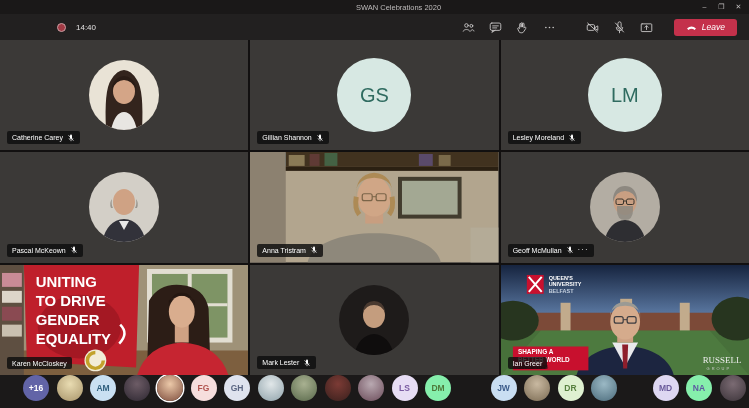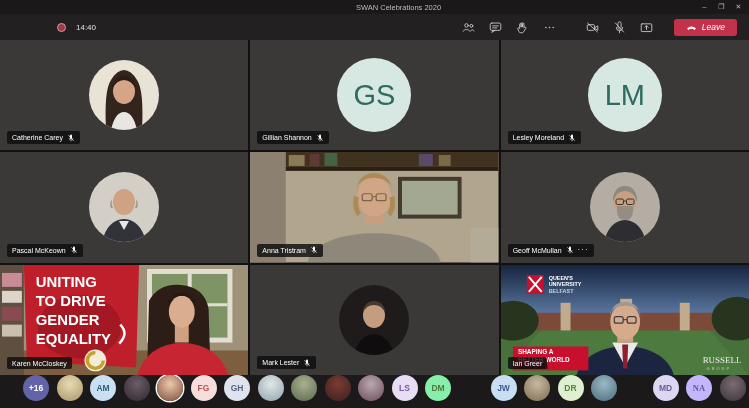--- a/index.html
+++ b/index.html
@@ -22,21 +22,21 @@
   .iconbtn { width:24px; height:18px; background:none; border:none; display:flex; align-items:center; justify-content:center; padding:0; cursor:pointer; }
   .iconbtn svg { width:13px; height:13px; stroke:#cbc9c9; fill:none; stroke-width:1.1; stroke-linecap:round; stroke-linejoin:round; }
   .grp-gap { width:13px; }
   .leave { margin-left:12px; background:#c4314b; border:none; border-radius:3px; color:#fff; font-size:8.5px; height:17px; padding:0 12px; display:flex; align-items:center; gap:5px; font-family:inherit; cursor:pointer;font-style:italic; }
   .leave svg { width:11px; height:9px; fill:#fff; }
 
   
   .stage { flex:1 1 auto; display:grid; grid-template-columns:1fr 1fr 1fr; grid-template-rows:1fr 1fr 1fr; gap:2px; background:#121010; }
   .tile { position:relative; background:#3b3937; overflow:hidden; }
   .centerbox { position:absolute; inset:0; display:flex; align-items:center; justify-content:center; }
-  .initials-avatar { width:74px; height:74px; border-radius:50%; display:flex; align-items:center; justify-content:center; font-size:29px; }
+  .initials-avatar { width:74px; height:74px; border-radius:50%; display:flex; align-items:center; justify-content:center; font-size:20px; }
   .photo-avatar { width:70px; height:70px; border-radius:50%; overflow:hidden; }
   .photo-avatar svg { display:block; width:100%; height:100%; }
   .scene { position:absolute; inset:0; width:100%; height:100%; }
   .scene text { font-family:"Liberation Sans",sans-serif; }
   .scene text.serif { font-family:"Liberation Serif",serif; }
   .nametag { position:absolute; left:7px; bottom:6px; background:rgba(14,14,14,0.82); border-radius:2px; padding:2.5px 5px; display:flex; align-items:center; gap:4px; color:#fff; font-size:7px; line-height:1; white-space:nowrap; z-index:3; }
   .nametag svg { width:8px; height:8px; flex:0 0 auto; }
   .moredots { color:#ddd; font-size:8px; letter-spacing:1px; }
 
   
@@ -366,19 +366,19 @@
       <div class="chip" style="background: radial-gradient(circle at 50% 35%, rgb(169, 177, 145), rgb(88, 104, 74));"></div>
       <div class="chip" style="background: radial-gradient(circle at 50% 35%, rgb(124, 59, 53), rgb(57, 32, 29));"></div>
       <div class="chip" style="background: radial-gradient(circle at 50% 35%, rgb(185, 169, 177), rgb(107, 75, 89));"></div>
       <div class="chip" style="background: rgb(231, 221, 244); color: rgb(122, 91, 161);">LS</div>
       <div class="chip" style="background: #86efac; color: rgb(79, 122, 59);">DM</div>
       <div class="chip" style="background: rgb(201, 222, 242); color: rgb(59, 91, 139); margin-left: 32px;">JW</div>
       <div class="chip" style="background: radial-gradient(circle at 50% 35%, rgb(201, 185, 161), rgb(123, 107, 83));"></div>
       <div class="chip" style="background: rgb(222, 240, 208); color: rgb(88, 128, 64);">DR</div>
       <div class="chip" style="background: radial-gradient(circle at 50% 35%, rgb(155, 185, 197), rgb(75, 107, 123));"></div>
       <div class="chip" style="background: rgb(222, 215, 242); color: rgb(107, 91, 155); margin-left: 28px;">MD</div>
-      <div class="chip" style="background: #c4b5fd; color: rgb(93, 89, 161); font-family: Liberation Serif, serif;">NA</div>
+      <div class="chip" style="background: #86efac; color: rgb(93, 89, 161);">NA</div>
       <div class="chip" style="background: radial-gradient(circle at 50% 35%, rgb(123, 107, 115), rgb(59, 51, 57));"></div>
       <div class="chip" style="background: radial-gradient(circle at 50% 35%, rgb(227, 211, 175), rgb(155, 139, 99));"></div>
       <div class="chip" style="background: radial-gradient(circle at 50% 35%, rgb(201, 169, 121), rgb(123, 91, 57));"></div>
     </div>
 
 </div>
 
 </body></html>

